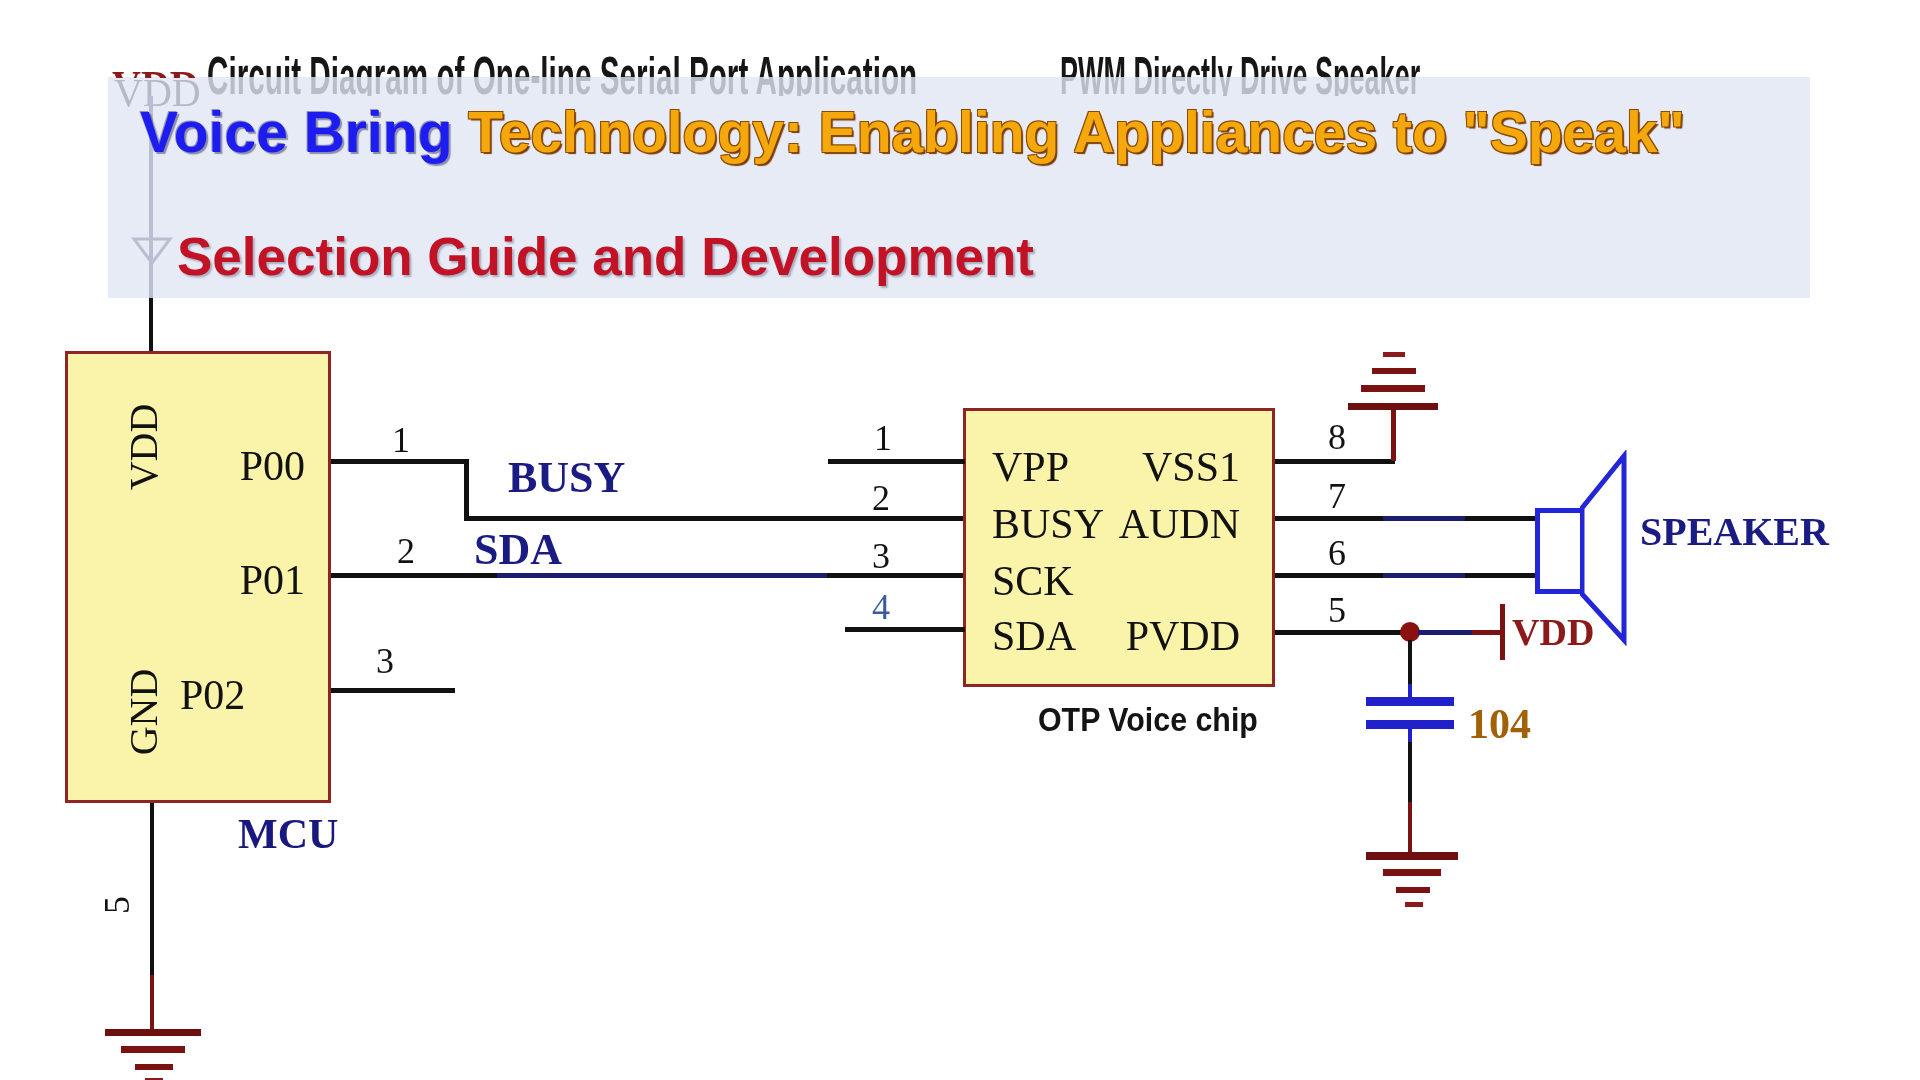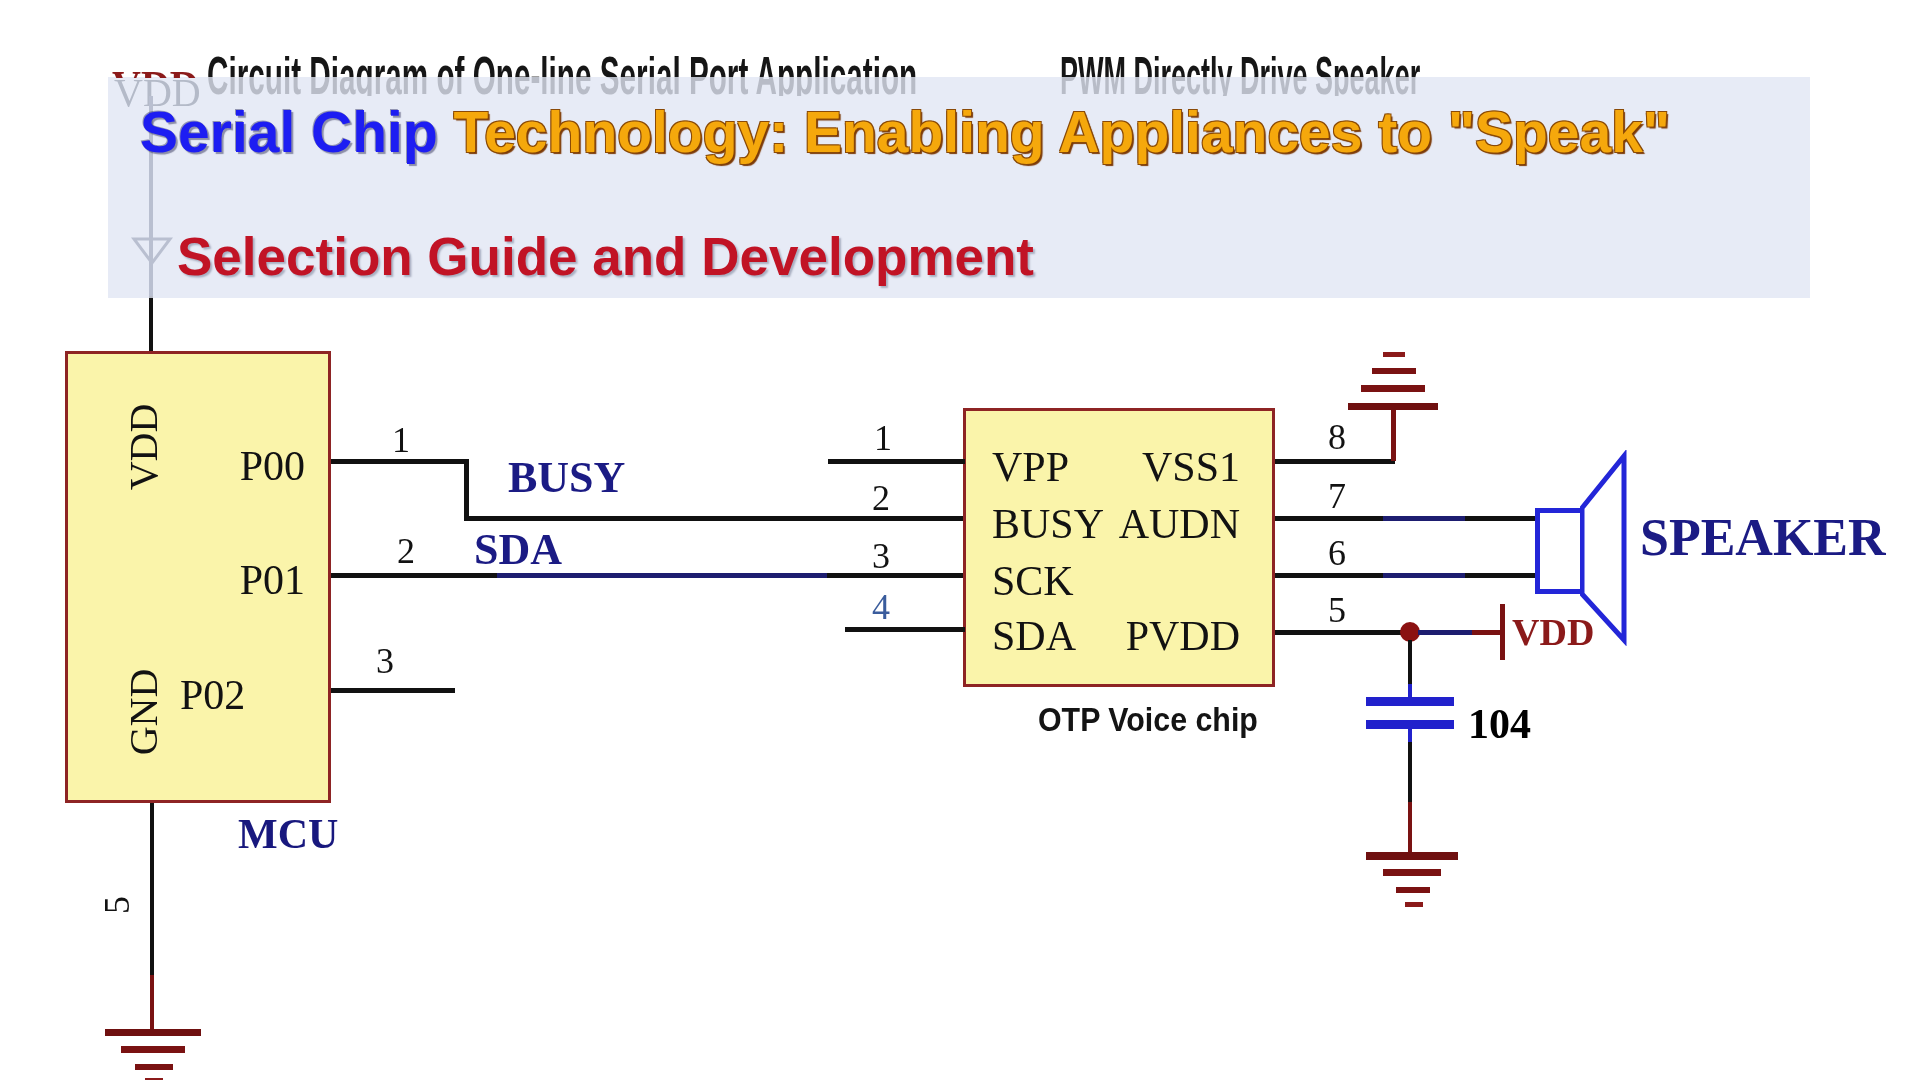--- a/index.html
+++ b/index.html
@@ -45,21 +45,21 @@
   <div class="abs" style="left:112px;top:58px;width:110px;height:20px;overflow:hidden;z-index:6;">
     <span style="display:block;margin-top:3px;font:bold 40px 'Liberation Serif',serif;color:#8b1a1a;">VDD</span>
   </div>
   <span class="abs z6" style="left:114px;top:69px;font:40px 'Liberation Serif',serif;color:#b4bac8;">VDD</span>
   <div class="abs z6" style="left:149px;top:96px;width:4px;height:200px;background:#b9bfd0;"></div>
   <svg class="abs z6" style="left:131px;top:236px;" width="42" height="30">
     <polygon points="3,3 39,3 21,27" fill="none" stroke="#b9bfd0" stroke-width="3"></polygon>
   </svg>
 
   <div id="banner"></div>
-  <div id="title-line1"><span id="title-blue">Serial Chip</span><span id="title-orange"> Technology: Enabling Appliances to "Speak"</span></div>
+  <div id="title-line1"><span id="title-blue">Voice Bring</span><span id="title-orange"> Technology: Enabling Appliances to "Speak"</span></div>
   <div id="title-line2">Selection Guide and Development</div>
 
   <div class="wire" style="left:149px;top:296px;width:4px;height:57px;"></div>
 
   <div class="chip" style="left:65px;top:351px;width:266px;height:452px;"></div>
   <span class="vtext" style="left:143px;top:447px;">VDD</span>
   <span class="vtext" style="left:143px;top:712px;">GND</span>
   <div class="pin-name" style="left:180px;top:442px;width:125px;text-align:right;">P00</div>
   <div class="pin-name" style="left:180px;top:556px;width:125px;text-align:right;">P01</div>
   <div class="pin-name" style="left:180px;top:671px;width:125px;">P02</div>
@@ -124,35 +124,35 @@
   <div class="wire-navy" style="left:1383px;top:573px;width:82px;height:5px;"></div>
   <span class="pin-num" style="left:1328px;top:532px;">6</span>
 
   <div class="wire" style="left:1275px;top:630px;width:135px;height:5px;"></div>
   <span class="pin-num" style="left:1328px;top:589px;">5</span>
 
   <div class="abs" style="left:1535px;top:508px;width:52px;height:86px;border:5px solid #2326d8;box-sizing:border-box;background:#fff;"></div>
   <svg class="abs" style="left:1580px;top:450px;" width="50" height="196">
     <polygon points="2,58 44,6 44,190 2,144" fill="#ffffff" stroke="#2326d8" stroke-width="5"></polygon>
   </svg>
-  <span class="net-label" style="left:1640px;top:508px;font-size:52px;">SPEAKER</span>
+  <span class="net-label" style="left:1640px;top:508px;font-size:40px;">SPEAKER</span>
 
   <div class="abs" style="left:1400px;top:622px;width:20px;height:20px;border-radius:50%;background:#8b1111;"></div>
   <div class="wire-navy" style="left:1418px;top:630px;width:56px;height:5px;"></div>
   <div class="wire-red" style="left:1472px;top:630px;width:30px;height:5px;"></div>
   <div class="wire-red" style="left:1500px;top:604px;width:5px;height:56px;"></div>
   <span class="abs" style="left:1512px;top:610px;font:bold 38px 'Liberation Serif',serif;color:#8b1a1a;">VDD</span>
 
   <div class="wire" style="left:1408px;top:640px;width:4px;height:44px;"></div>
   <div class="abs" style="left:1408px;top:684px;width:4px;height:14px;background:#2121cc;"></div>
   <div>
     <div class="abs" style="left:1366px;top:697px;width:88px;height:9px;background:#2121cc;"></div>
     <div class="abs" style="left:1366px;top:720px;width:88px;height:9px;background:#2121cc;"></div>
   </div>
-  <span class="abs" style="left:1468px;top:700px;font:bold 42px 'Liberation Serif',serif;color:#000000;">104</span>
+  <span class="abs" style="left:1468px;top:700px;font:bold 42px 'Liberation Serif',serif;color:#a16207;">104</span>
   <div class="abs" style="left:1408px;top:729px;width:4px;height:13px;background:#2121cc;"></div>
   <div class="wire" style="left:1408px;top:742px;width:4px;height:60px;"></div>
   <div class="wire-red" style="left:1408px;top:802px;width:4px;height:51px;"></div>
   <div>
     <div class="gbar" style="left:1366px;top:852px;width:92px;height:8px;background:#6f1010;"></div>
     <div class="gbar" style="left:1383px;top:869px;width:58px;height:7px;"></div>
     <div class="gbar" style="left:1396px;top:887px;width:34px;height:6px;"></div>
     <div class="gbar" style="left:1405px;top:902px;width:18px;height:5px;background:#8b1a1a;"></div>
   </div>
 

